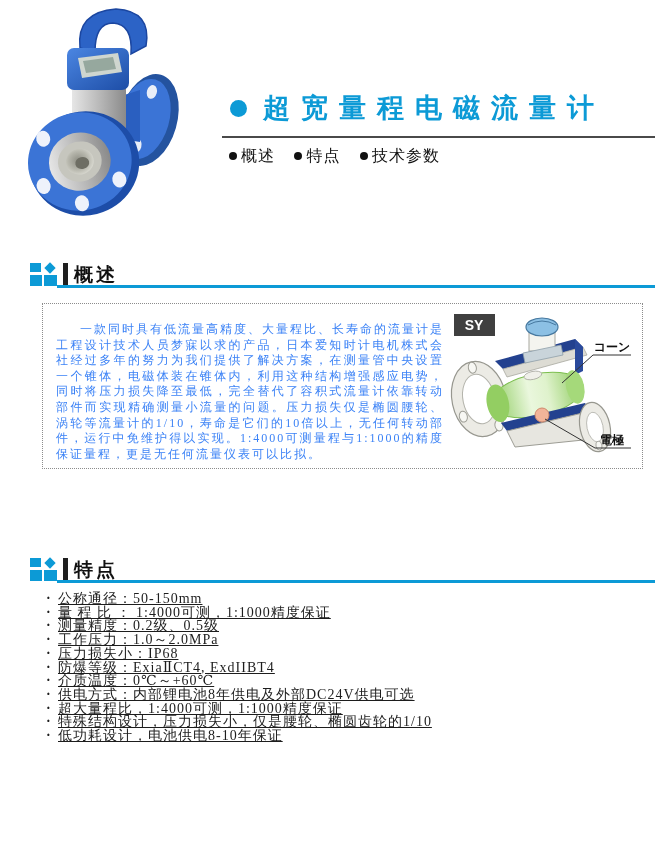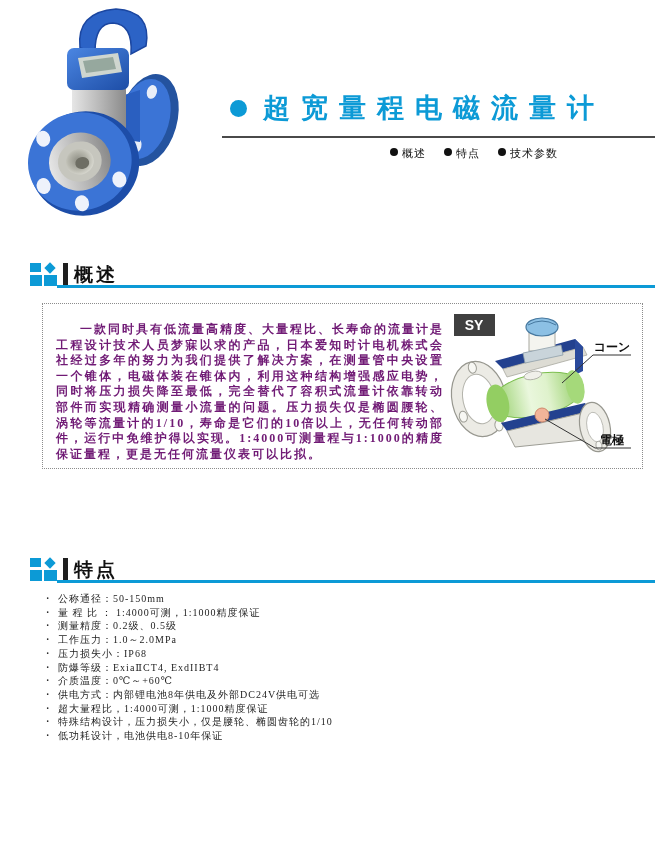--- a/index.html
+++ b/index.html
@@ -6,21 +6,21 @@
   .page{position:relative;width:655px;height:843px;background:#ffffff;overflow:hidden;
         font-family:"Liberation Serif","DejaVu Serif",serif;color:#1d1d1d;}
 
   
   .product-photo{position:absolute;left:12px;top:4px;width:205px;height:212px;}
   .title-row{position:absolute;left:230px;top:90px;width:425px;display:flex;align-items:center;}
   .title-bullet{width:17px;height:17px;border-radius:50%;background:#0c9ad6;margin-right:16px;flex:0 0 auto;}
   .page-title{color:#0c9ad6;font-size:27px;font-weight:bold;letter-spacing:11px;white-space:nowrap;}
   .header-rule{position:absolute;left:222px;top:136px;width:433px;height:2px;background:#4a4a4a;}
   .header-nav{position:absolute;left:222px;top:146px;width:433px;box-sizing:border-box;padding-right:90px;
-              text-align:right;font-size:11px;color:#111;
+              text-align:left;font-size:16px;color:#111;
               font-family:"Liberation Sans","DejaVu Sans",sans-serif;letter-spacing:1px;}
   .nav-item{display:inline-block;margin:0 7px;cursor:pointer;}
   .nav-dot{display:inline-block;width:8px;height:8px;border-radius:50%;background:#111;margin-right:4px;vertical-align:1px;}
 
   
   .section-header{position:absolute;left:30px;height:26px;display:flex;align-items:flex-end;}
   .sec-icon{position:relative;width:27px;height:23px;margin-right:6px;flex:0 0 auto;}
   .sec-icon .sq-tl{position:absolute;left:0;top:0;width:11px;height:9px;background:#0c9ad6;}
   .sec-icon .dm-tr{position:absolute;left:16px;top:1px;width:8px;height:8px;background:#0c9ad6;transform:rotate(45deg);}
   .sec-icon .sq-bl{position:absolute;left:0;top:12px;width:12px;height:11px;background:#0c9ad6;}
@@ -30,26 +30,26 @@
              font-family:"Liberation Sans","DejaVu Sans",sans-serif;}
   .sec-underline{position:absolute;left:57px;height:3px;background:#0c9ad6;}
   #overview-underline{top:285px;width:598px;}
   #features-underline{top:580px;width:598px;}
 
   
   .overview-box{position:absolute;left:42px;top:303px;width:601px;height:166px;
                 border:1px dotted #8c8c8c;box-sizing:border-box;background:#fff;}
   .overview-text{position:absolute;left:13px;top:6px;width:388px;
                  font-size:12px;line-height:15.6px;letter-spacing:2px;
-                 text-align:justify;text-indent:2em;color:#701a75;font-weight:bold;}
+                 text-align:justify;text-indent:2em;color:#3b82f6;}
   .diagram{position:absolute;right:5px;top:5px;width:192px;height:152px;}
 
   
   .features-list{position:absolute;left:46px;top:592px;width:540px;margin:0;padding:0;list-style:none;}
-  .features-list li{font-size:10px;line-height:13.7px;letter-spacing:1px;color:#1d1d1d;padding-left:12px;position:relative;}
+  .features-list li{font-size:14px;line-height:13.7px;letter-spacing:1px;color:#1d1d1d;padding-left:12px;position:relative;text-decoration:underline;}
   .features-list li::before{content:"\00B7";position:absolute;left:0;top:0;font-weight:bold;color:#1d1d1d;}
 </style>
 </head>
 <body>
 
 <div class="page">
 
   <svg class="product-photo" viewBox="0 0 205 212">
     <defs>
       <linearGradient id="pblue" x1="0" y1="0" x2="1" y2="1">

